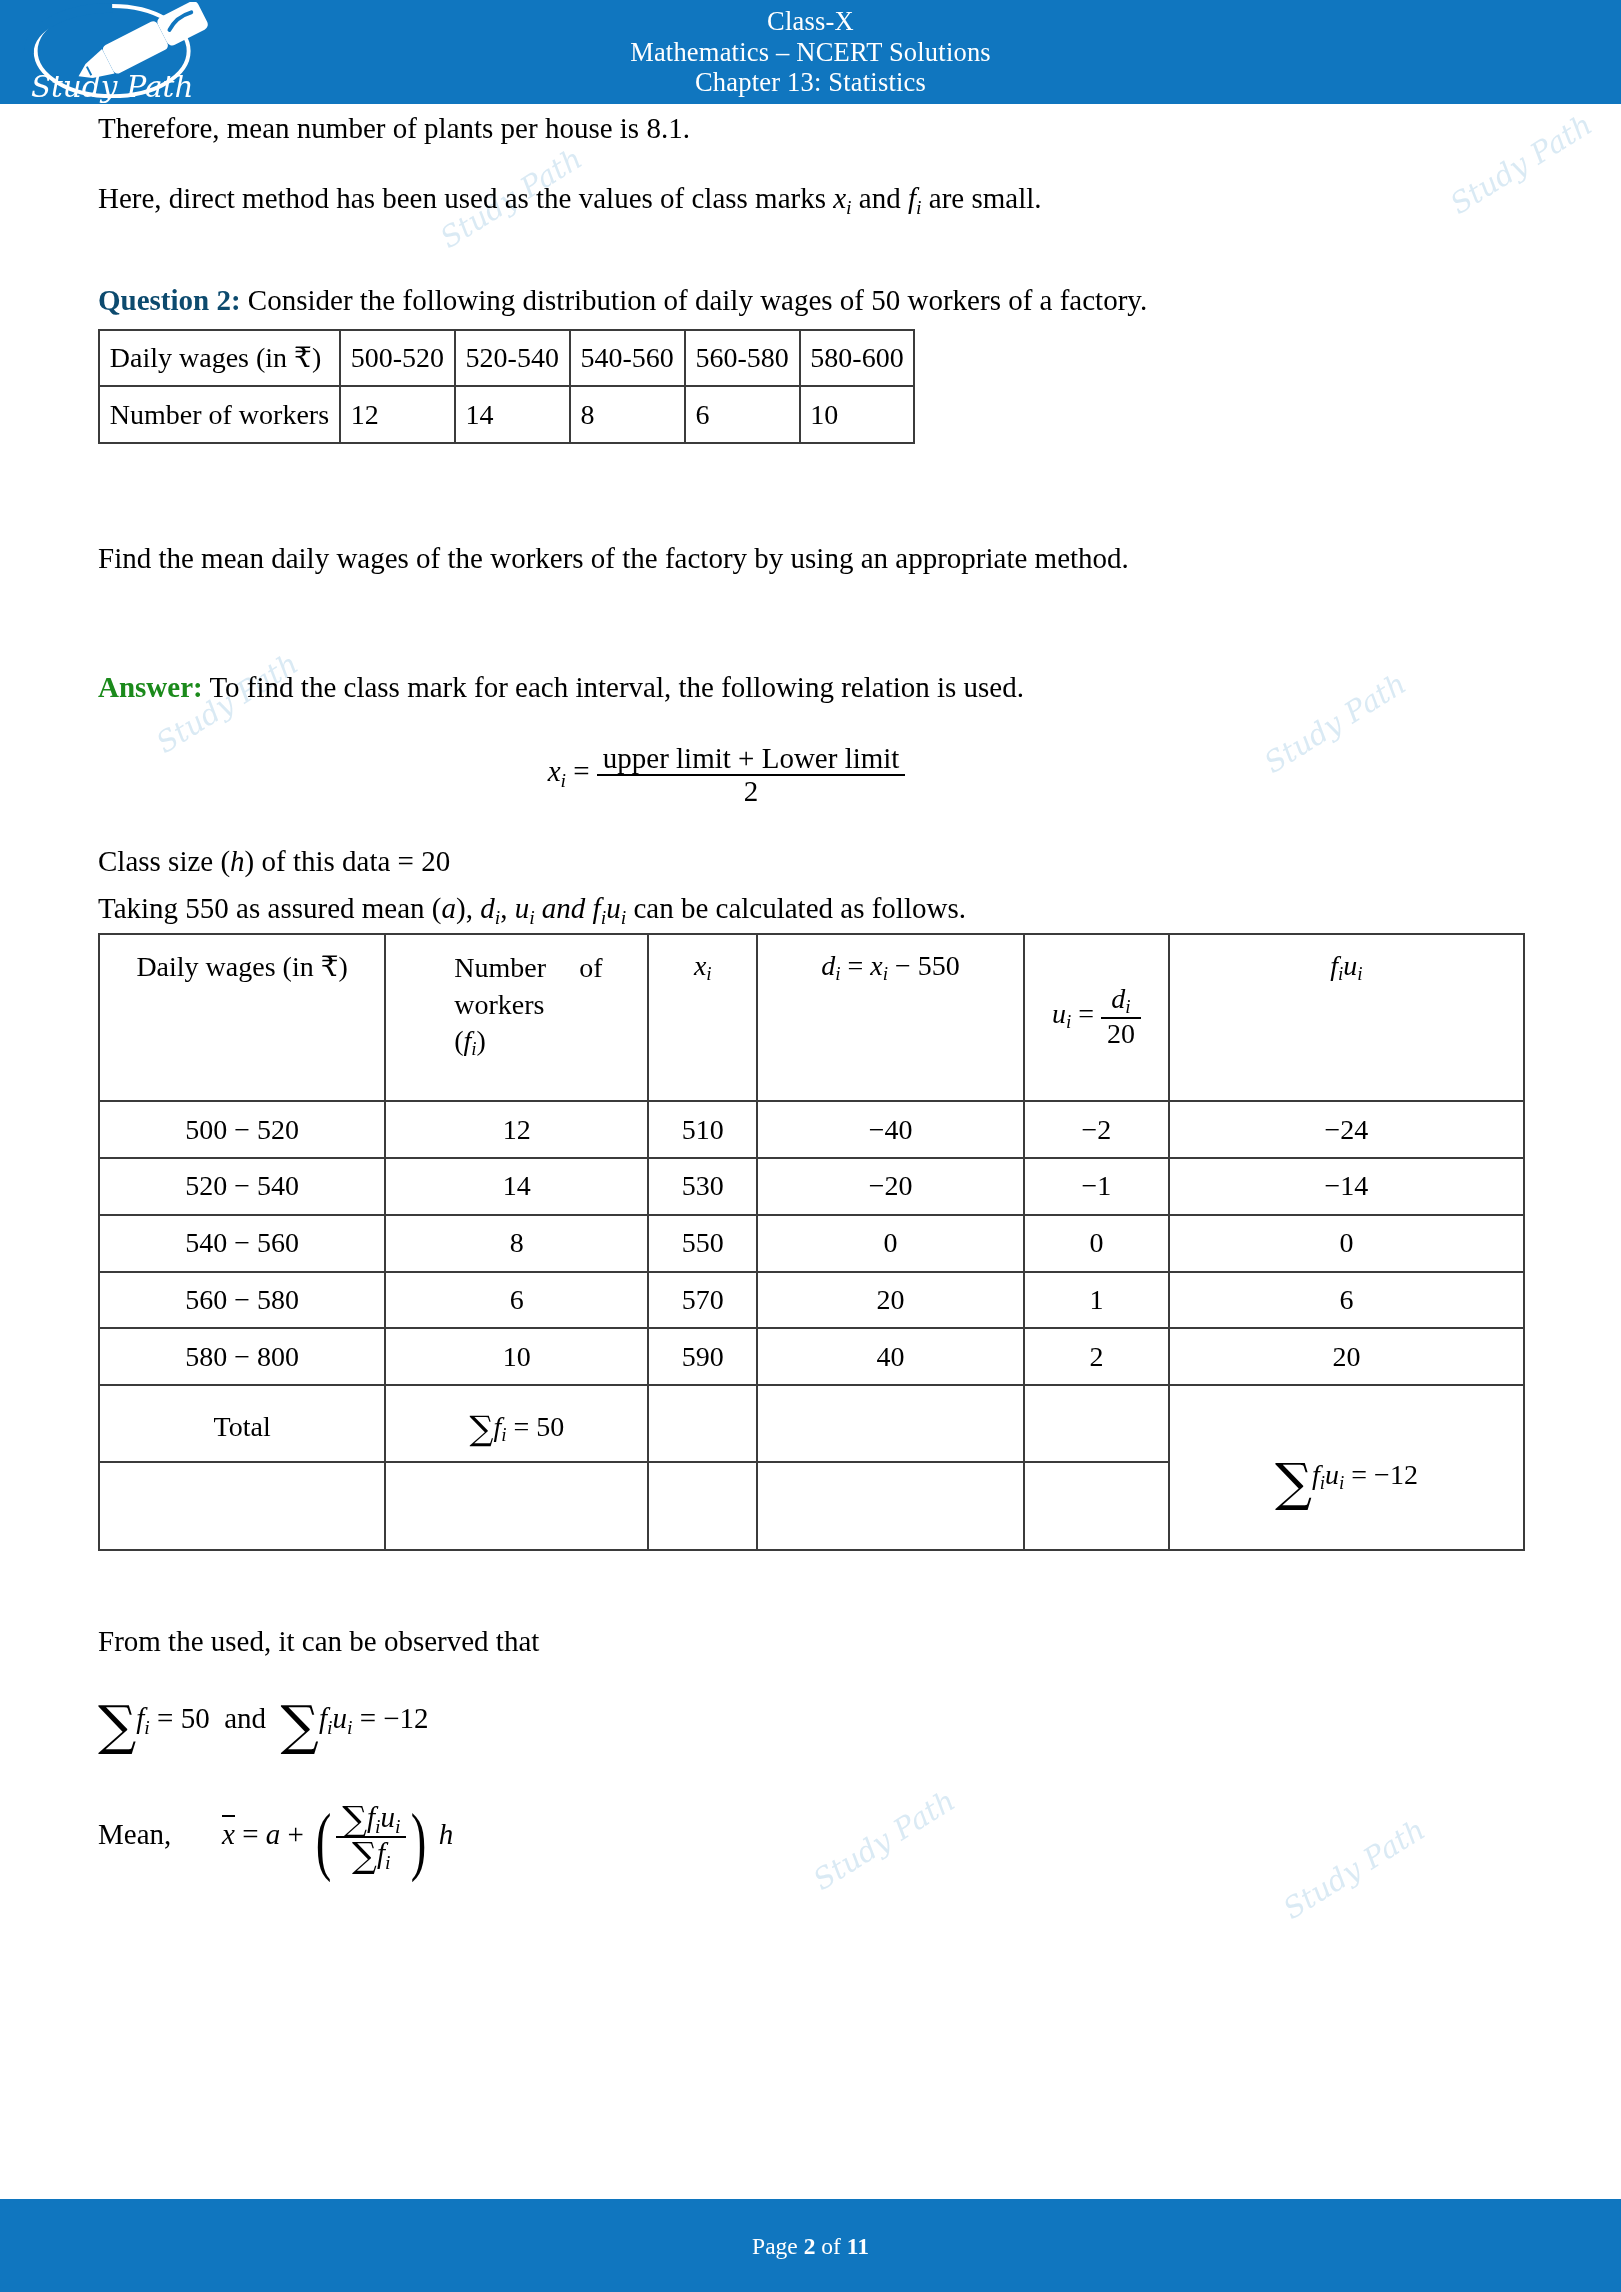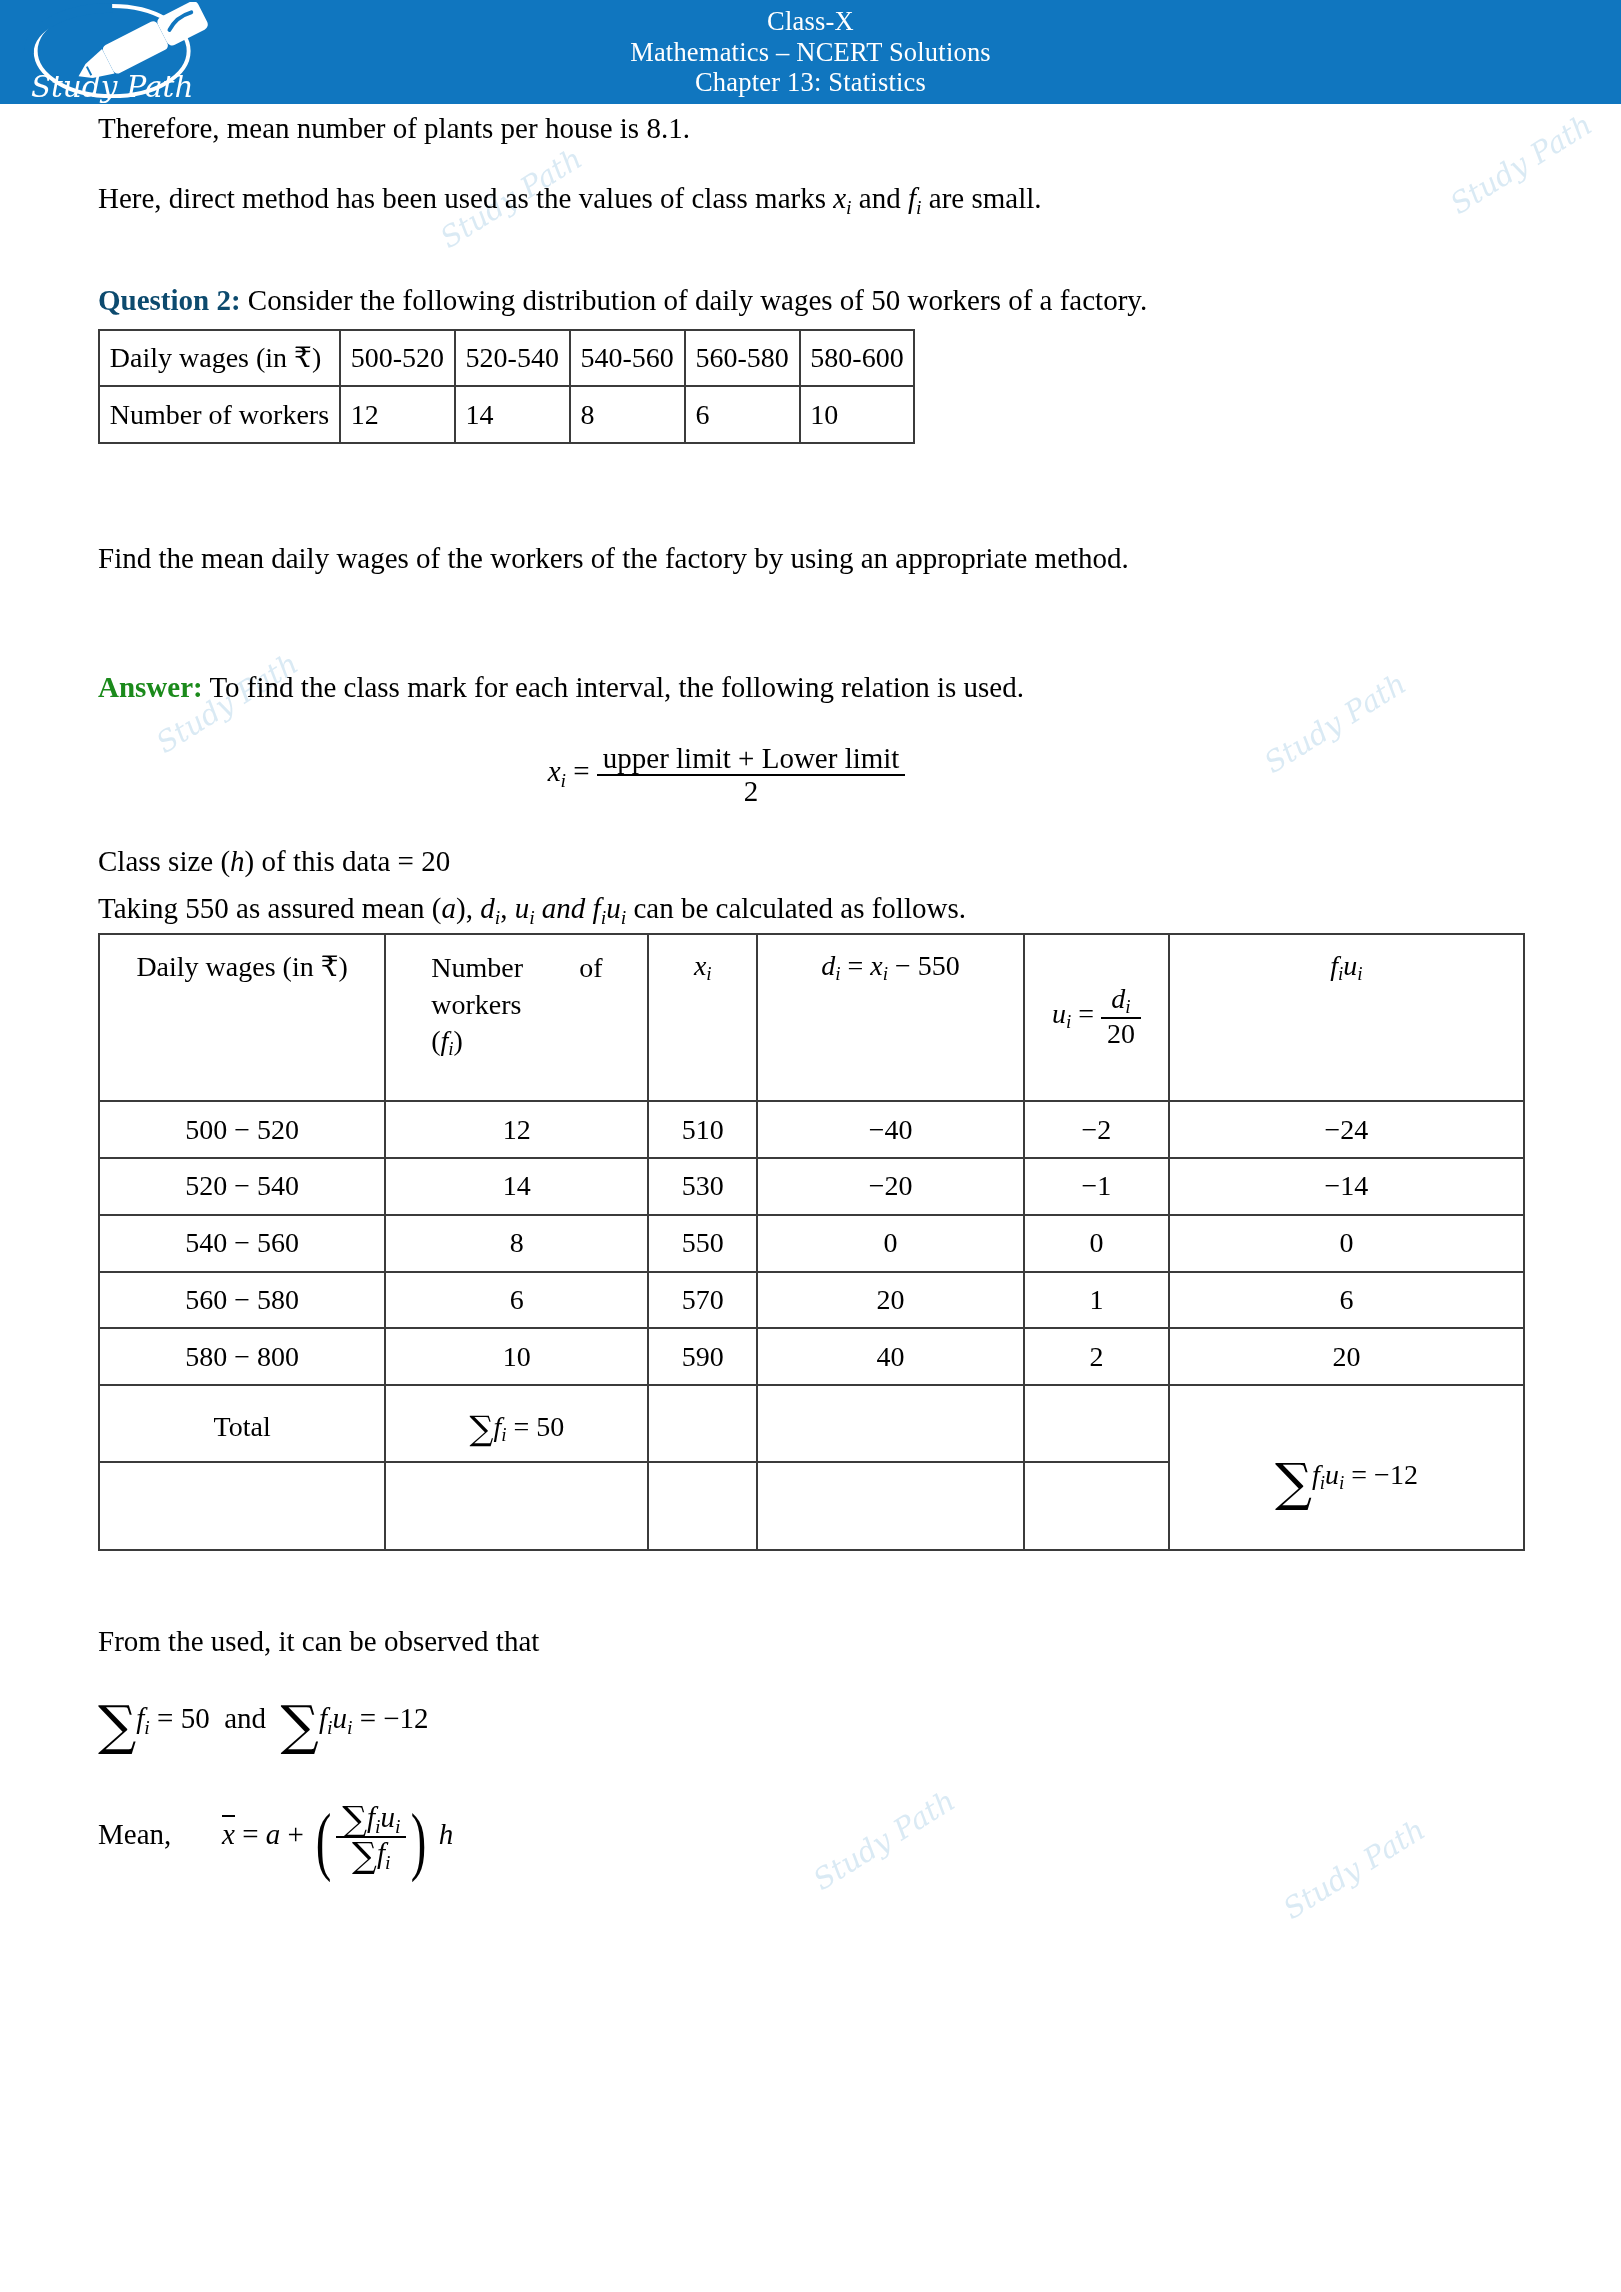--- a/index.html
+++ b/index.html
@@ -70,21 +70,21 @@
   table{border-collapse:collapse;}
   .t1{margin-top:3.9px;font-size:28px;}
   .t1 td{border:2px solid #3b3b3b;padding:3.9px 9.8px;height:47px;vertical-align:middle;}
   .t1 .lead{text-align:left;white-space:nowrap;}
   .t1 .hdr{text-align:center;white-space:nowrap;}
   .t1 .val{text-align:left;}
 
   .t2{width:1427px;font-size:28px;margin-top:5.9px;}
   .t2 td{border:2px solid #3b3b3b;vertical-align:middle;text-align:center;padding:2.9px 5.9px;}
   .t2 .hcell{vertical-align:top;padding-top:15.7px;height:147px;}
-  .t2 .hcell.just{text-align:justify;text-align-last:justify;padding-left:45px;padding-right:45px;line-height:1.3;}
+  .t2 .hcell.just{text-align:justify;text-align-last:justify;padding-left:68px;padding-right:45px;line-height:1.3;}
   .t2 .drow td{height:49px;}
   .t2 .totrow td{height:47px;vertical-align:top;padding-top:25px;}
   .t2 .tailrow td{height:80px;border-top:none;}
 
   
   .c1{width:237px;} .c2{width:218px;} .c3{width:90px;}
   .c4{width:221px;} .c5{width:120px;} .c6{width:294px;}
 
   
   .wm{position:absolute;color:#bcd9ec;opacity:.55;font-family:"DejaVu Serif",serif;
@@ -333,15 +333,20 @@
       <span>+</span>
       <span class="bigparen">(</span><span class="frac">
         <span class="num"><span class="sigma-sm">∑</span><span class="mi">f</span><span class="mi-sub">i</span><span class="mi">u</span><span class="mi-sub">i</span></span>
         <span class="den"><span class="sigma-sm">∑</span><span class="mi">f</span><span class="mi-sub">i</span></span>
       </span><span class="bigparen">)</span>
       <span class="mi">h</span>
     </p>
 
   </div>
 
+  <div class="footer">
+    <div class="footer-text">
+      <span>Page </span><b>2</b><span> of </span><b>11</b>
+    </div>
+  </div>
 
 </div>
 
 
 </body></html>

